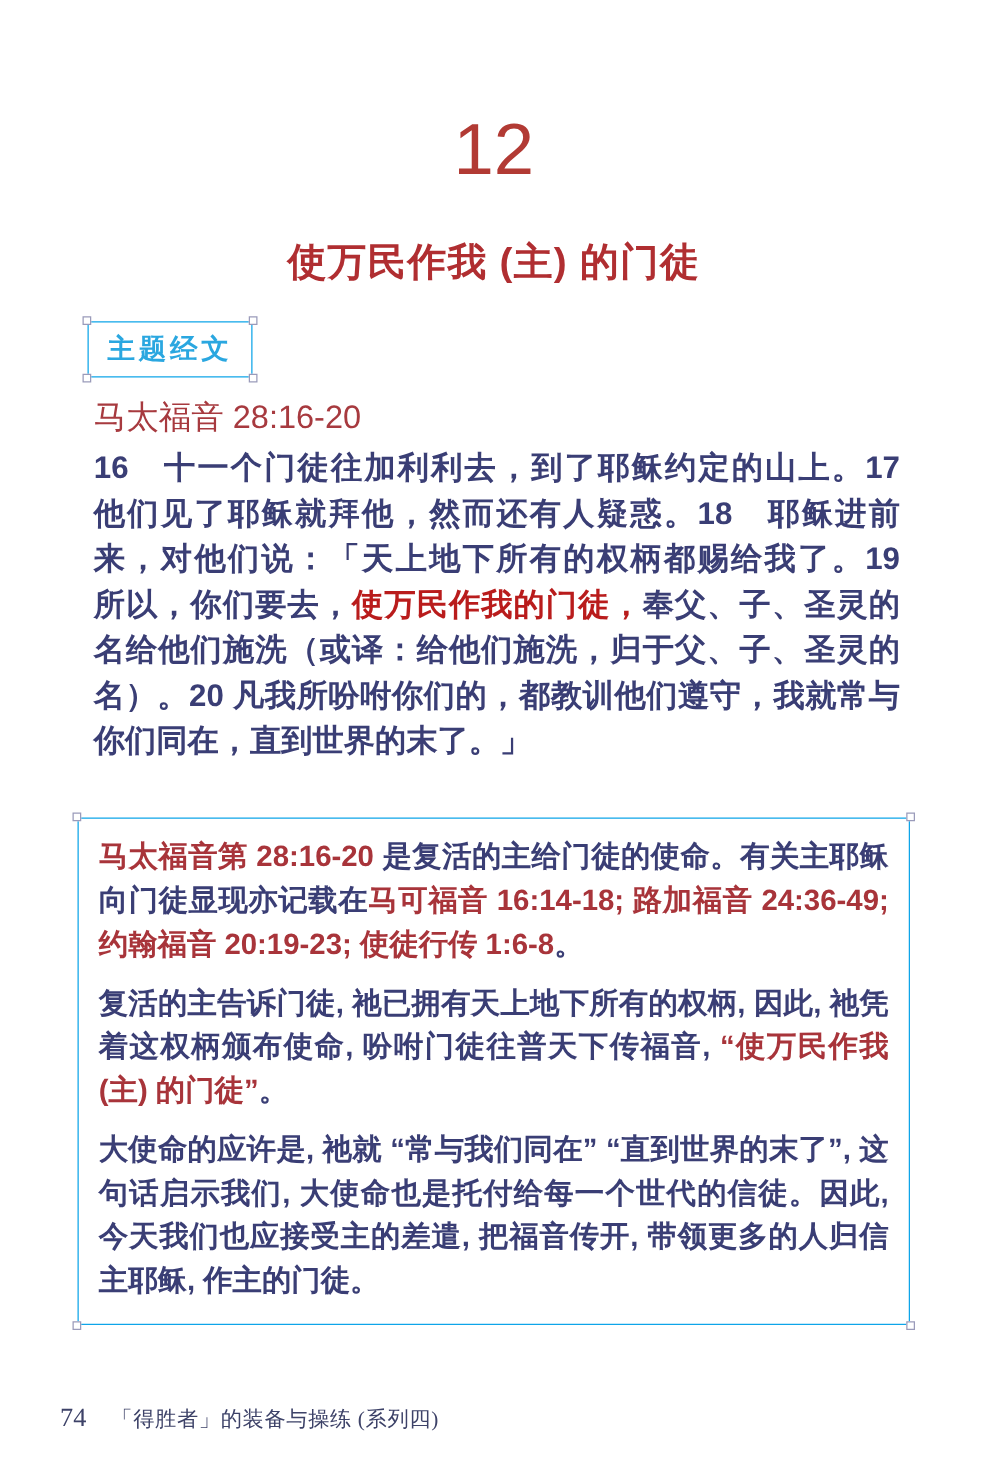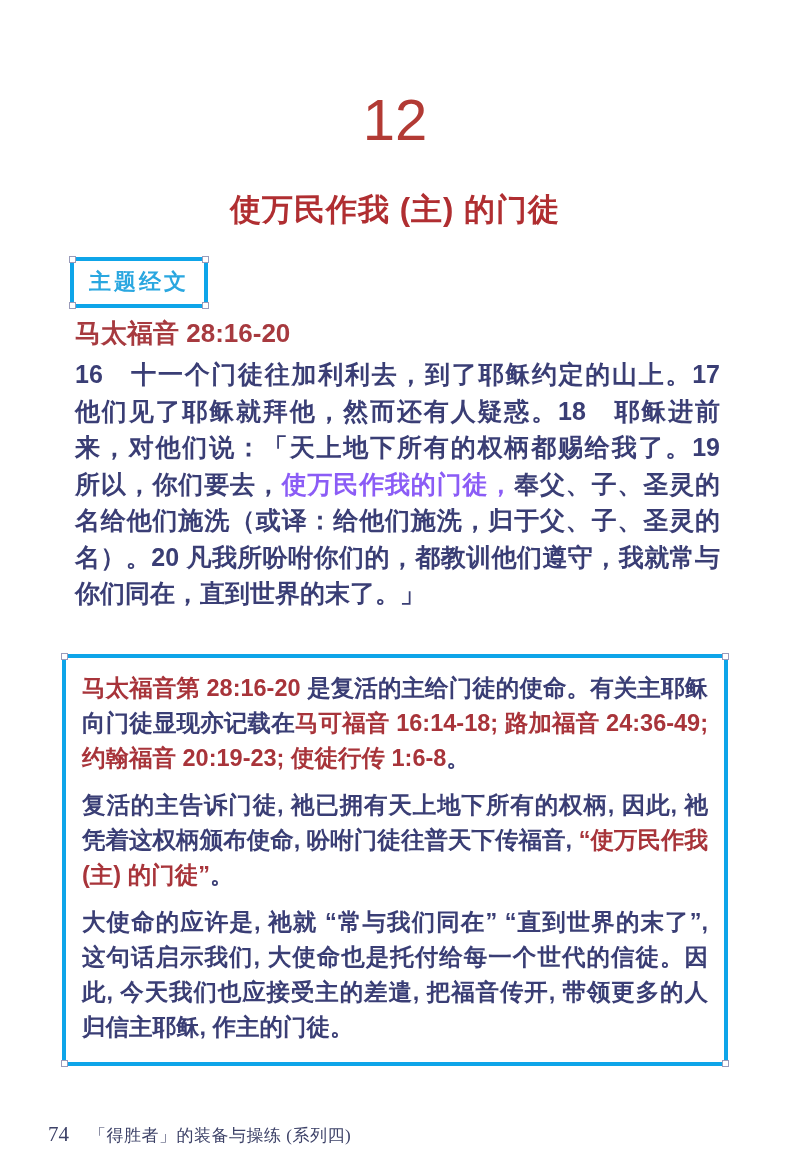--- a/index.html
+++ b/index.html
@@ -20,21 +20,21 @@
   }
   .chapter-title{
     position:absolute;top:166px;left:0;width:100%;
     text-align:center;
     font-size:31px;font-weight:700;
     letter-spacing:1px;
     color:#b02e31;
     margin-top:23px;
   }
   
-  .frame{position:relative;border:4px solid #0ea5e9;background:#ffffff;}
+  .frame{position:relative;border:1px solid #0ea5e9;background:#ffffff;}
   .corner{
     position:absolute;width:7px;height:7px;
     border:1px solid #9a9bba;background:#ffffff;
     box-sizing:border-box;
   }
   .c-tl{top:-5px;left:-5px;}
   .c-tr{top:-5px;right:-5px;}
   .c-bl{bottom:-5px;left:-5px;}
   .c-br{bottom:-5px;right:-5px;}
   .section-label{
@@ -43,21 +43,21 @@
     padding:6px 15px 7px 15px;
     font-size:22px;font-weight:700;
     letter-spacing:3px;
     color:#2aa7e0;
   }
   .label-theme{top:257px;}
   .label-background{top:597px;}
   
   .scripture-ref{
     position:absolute;left:75px;top:316px;
-    font-size:26px;font-weight:700;
+    font-size:26px;font-weight:400;
     color:#a73a3f;
   }
   .passage{
     position:absolute;left:75px;top:356px;width:645px;
     font-size:25px;line-height:36.5px;
     text-align:justify;
     color:#3a3e75;
     font-weight:600;
   }
   
@@ -69,21 +69,21 @@
   .background-box p{
     margin:0 0 12px 0;
     font-size:23.5px;line-height:35px;
     text-align:justify;
     color:#3a3e75;
     font-weight:600;
   }
   .background-box p:last-child{margin-bottom:0;}
   .seg-blue{color:#3a3e75;}
   .seg-red{color:#a8343a;}
-  .passage .seg-red{color:#8b5cf6;}
+  .passage .seg-red{color:#b91c1c;}
   
   .footer{
     position:absolute;left:48px;top:1094px;
     display:flex;align-items:baseline;gap:20px;
     font-family:"Liberation Serif","DejaVu Serif",serif;
     color:#3d4268;
     margin-top:28px;
   }
   .page-number{font-size:21px;}
   .series-title{font-size:17px;letter-spacing:0.5px;}

